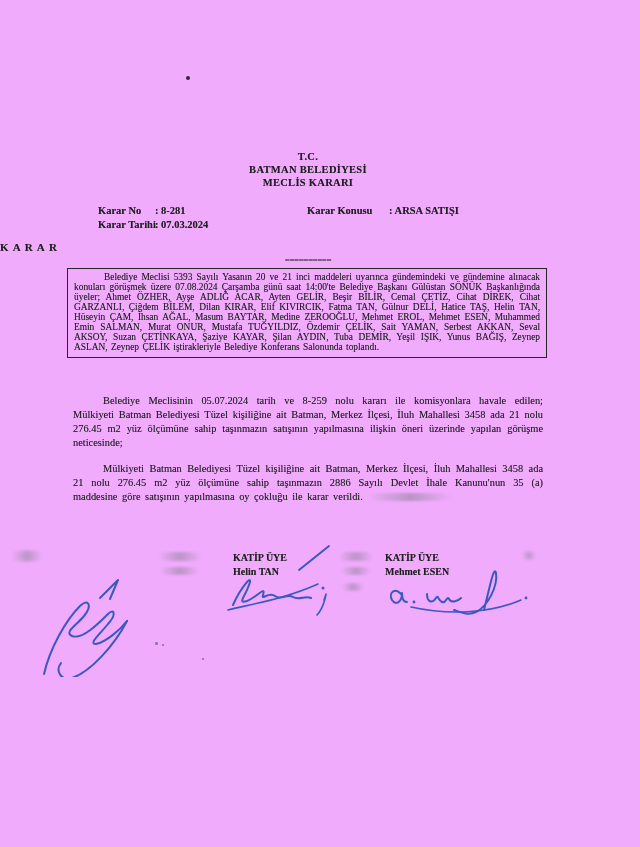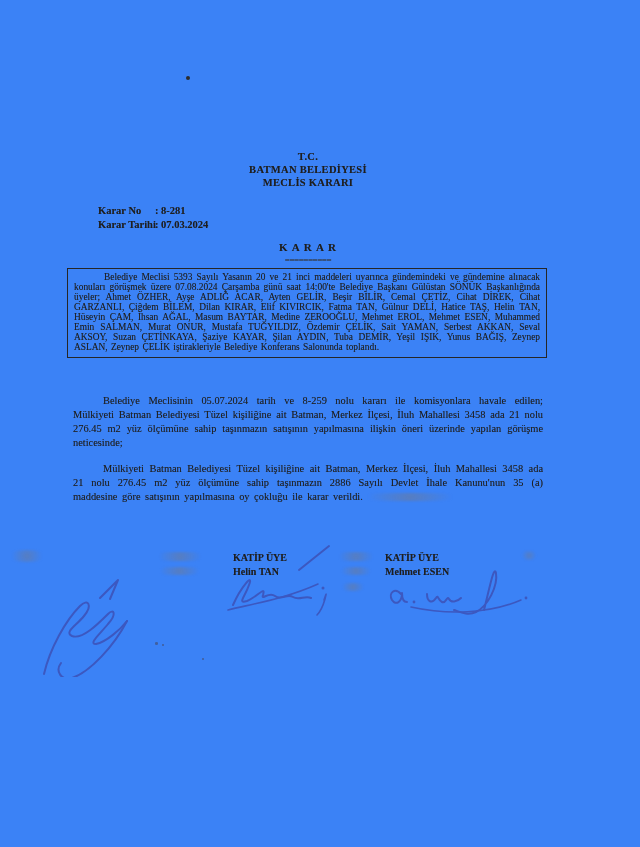--- a/index.html
+++ b/index.html
@@ -1,32 +1,32 @@
 <!DOCTYPE html>
 <html><head>
 <meta charset="utf-8">
 <style>
   html,body{margin:0;padding:0;background:#e8e8e8;}
   .page{
     position:relative;
     width:640px;height:847px;
-    background:#3b82f6;
+    background:#f0abfc;
     font-family:"Liberation Serif","DejaVu Serif",serif;
     color:#1e1e1e;
     overflow:hidden;
     text-shadow:0 0 .4px rgba(40,40,40,.45);
   }
   .center-line{position:absolute;left:0;width:616px;text-align:center;font-weight:bold;}
   .hdr{font-size:10.5px;line-height:13px;letter-spacing:.3px;}
   .meta-block{position:absolute;font-size:10.5px;font-weight:bold;line-height:13.5px;white-space:nowrap;}
   .meta-row{display:flex;}
   .meta-label{display:inline-block;}
   .meta-left .meta-label{width:57px;margin-left:26px;}
   .meta-right .meta-label{width:82px;}
-  .karar-title{position:absolute;left:0;width:616px;text-align:center;font-weight:bold;font-size:11px;letter-spacing:1px;}
+  .karar-title{position:absolute;left:0;width:616px;font-weight:bold;font-size:11px;letter-spacing:1px;}
   .karar-dashes{position:absolute;left:0;width:616px;text-align:center;font-size:9px;font-weight:bold;color:#3a3a3a;letter-spacing:-.5px;line-height:8px;}
   .attendance-box{
     position:absolute;left:67px;top:268px;width:466px;
     border:1.5px solid #262626;
     padding:3px 6px 5px 6px;
     font-size:9.4px;line-height:10px;
     text-align:justify;text-indent:30px;
     word-spacing:1px;
   }
   .body-par{
@@ -59,20 +59,24 @@
       <span class="meta-label">Karar No</span>
       <span>: 8-281</span>
     </div>
     <div class="meta-row">
       <span class="meta-label">Karar Tarihi</span>
       <span>: 07.03.2024</span>
     </div>
   </div>
 
   <div class="meta-block meta-right" style="left:307px;top:204px;">
+    <div class="meta-row">
+      <span class="meta-label">Karar Konusu</span>
+      <span>: ARSA SATIŞI</span>
+    </div>
   </div>
 
   <div class="karar-title" style="top:241px;">K A R A R</div>
   <div class="karar-dashes" style="top:256px;">==========</div>
 
   <div class="attendance-box">Belediye Meclisi 5393 Sayılı Yasanın 20 ve 21 inci maddeleri uyarınca gündemindeki ve gündemine alınacak konuları görüşmek üzere 07.08.2024 Çarşamba günü saat 14:00'te Belediye Başkanı Gülüstan SÖNÜK Başkanlığında üyeler; Ahmet ÖZHER, Ayşe ADLIĞ ACAR, Ayten GELİR, Beşir BİLİR, Cemal ÇETİZ, Cihat DİREK, Cihat GARZANLI, Çiğdem BİLEM, Dilan KIRAR, Elif KIVIRCIK, Fatma TAN, Gülnur DELİ, Hatice TAŞ, Helin TAN, Hüseyin ÇAM, İhsan AĞAL, Masum BAYTAR, Medine ZEROOĞLU, Mehmet EROL, Mehmet ESEN, Muhammed Emin SALMAN, Murat ONUR, Mustafa TUĞYILDIZ, Özdemir ÇELİK, Sait YAMAN, Serbest AKKAN, Seval AKSOY, Suzan ÇETİNKAYA, Şaziye KAYAR, Şilan AYDIN, Tuba DEMİR, Yeşil IŞIK, Yunus BAĞIŞ, Zeynep ASLAN, Zeynep ÇELİK iştirakleriyle Belediye Konferans Salonunda toplandı.</div>
 
   <div class="body-par" style="top:394px;">Belediye Meclisinin 05.07.2024 tarih ve 8-259 nolu kararı ile komisyonlara havale edilen; Mülkiyeti Batman Belediyesi Tüzel kişiliğine ait Batman, Merkez İlçesi, İluh Mahallesi 3458 ada 21 nolu 276.45 m2 yüz ölçümüne sahip taşınmazın satışının yapılmasına ilişkin öneri üzerinde yapılan görüşme neticesinde;</div>
   <div class="body-par" style="top:462px;">Mülkiyeti Batman Belediyesi Tüzel kişiliğine ait Batman, Merkez İlçesi, İluh Mahallesi 3458 ada 21 nolu 276.45 m2 yüz ölçümüne sahip taşınmazın 2886 Sayılı Devlet İhale Kanunu'nun 35 (a) maddesine göre satışının yapılmasına oy çokluğu ile karar verildi.</div>
 

